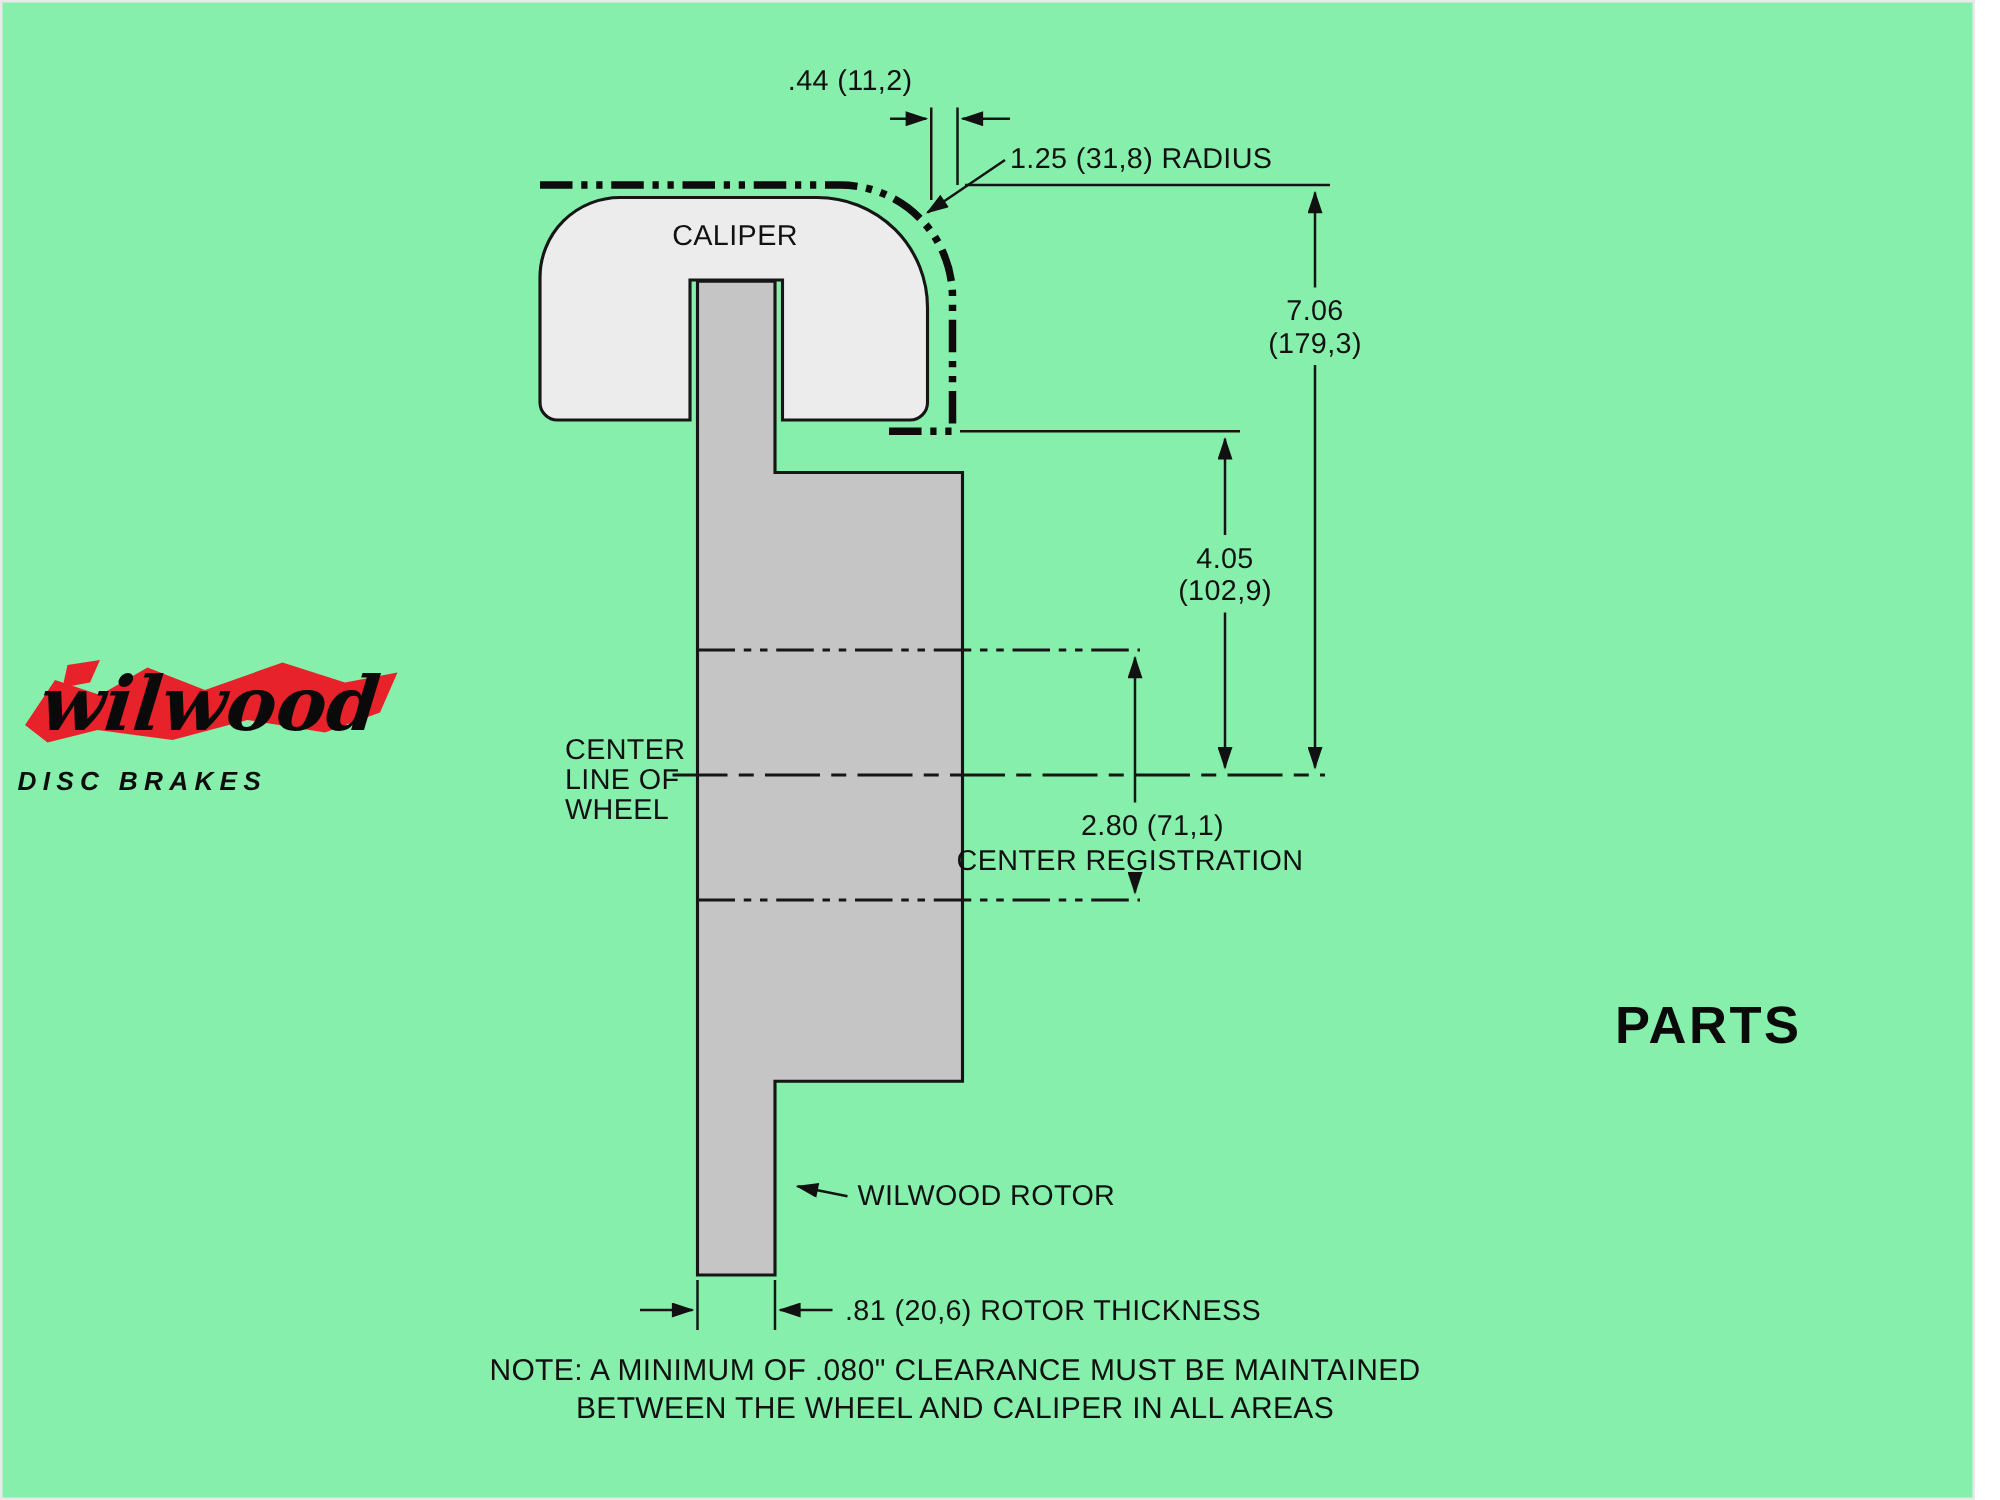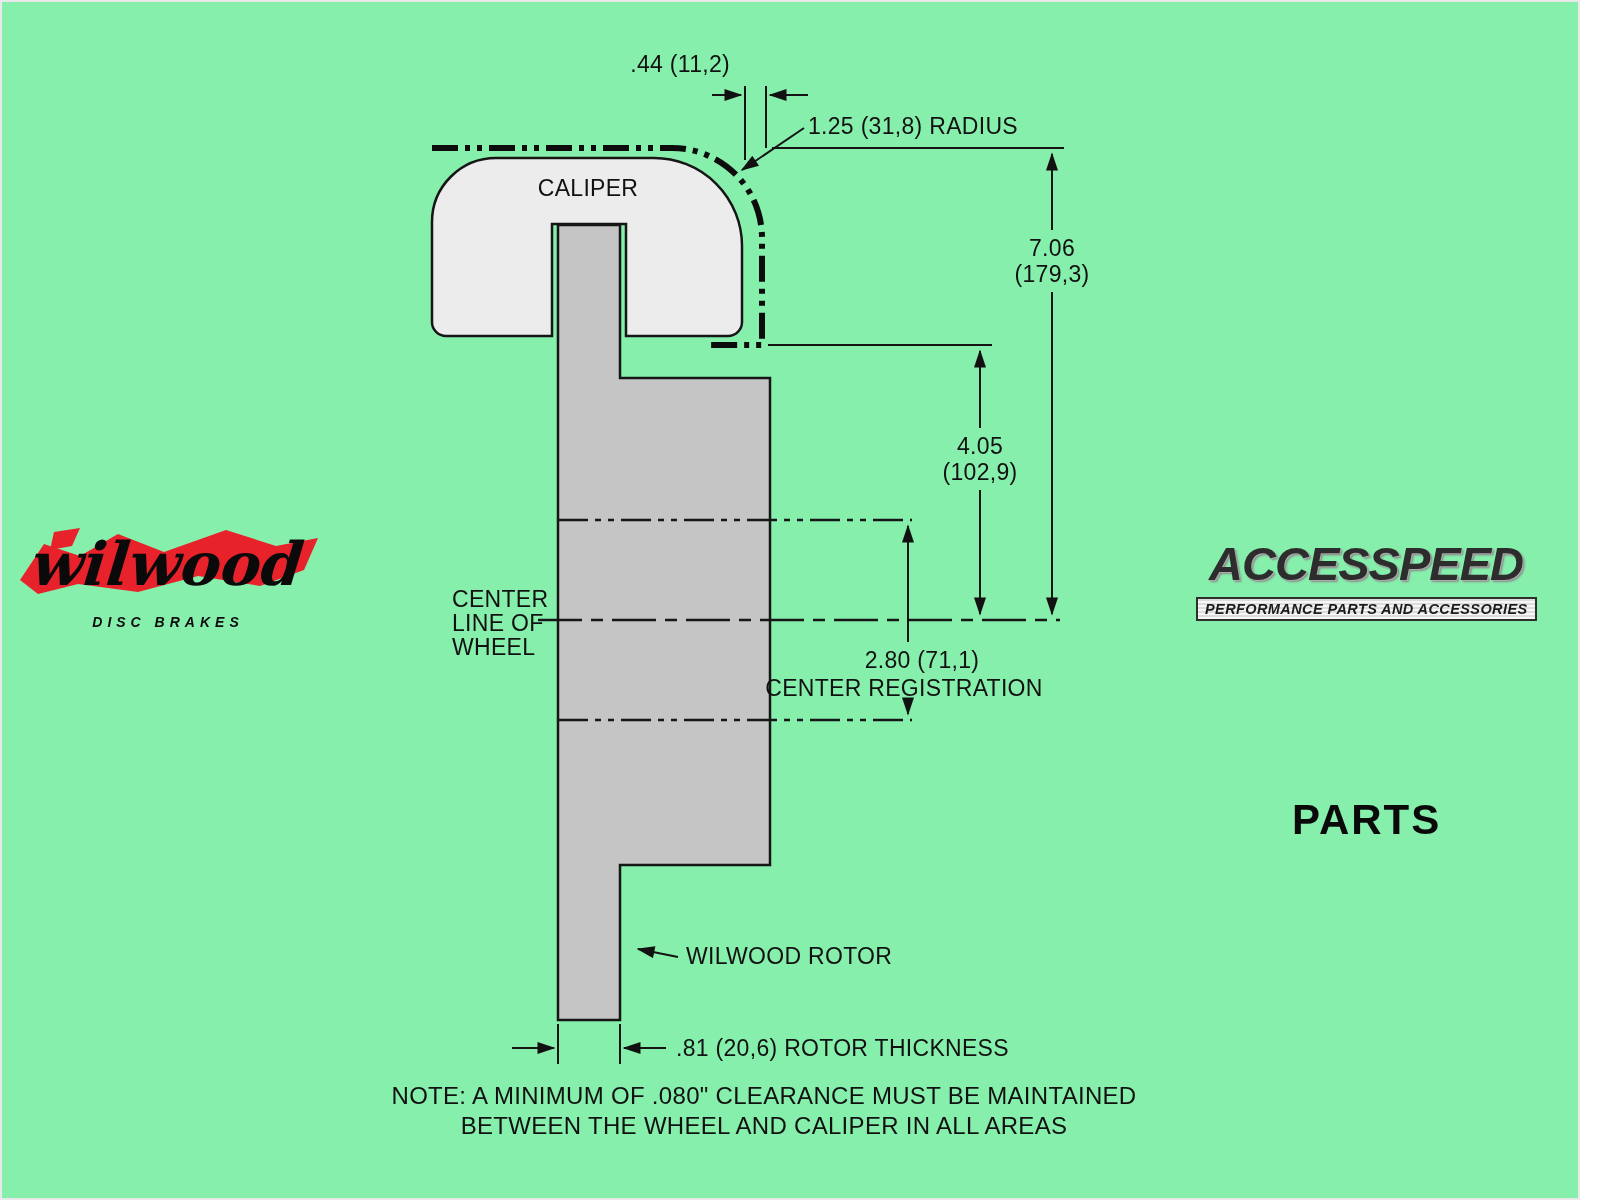--- a/index.html
+++ b/index.html
@@ -18,22 +18,22 @@
   .wheelline{stroke:#0c0c0c;stroke-width:6;fill:none;stroke-dasharray:26 7 5 7 5 7;}
   .dashdot{stroke:#161616;stroke-width:2.5;fill:none;stroke-dasharray:30 7 6 7 6 7;}
   .cline{stroke:#161616;stroke-width:2.5;fill:none;stroke-dasharray:44 9 12 9;}
 
   
   .wilwood{position:absolute;left:14px;top:520px;width:308px;height:130px;}
   .wilwood .brush{position:absolute;left:0;top:8px;}
   .wilwood-script{position:absolute;left:0;top:14px;width:100%;text-align:center;
     font-family:"DejaVu Serif",serif;font-style:italic;font-weight:bold;font-size:60px;
     color:#0a0a0a;transform:skewX(-6deg);line-height:1;}
-  .wilwood-sub{position:absolute;left:0;top:94px;width:100%;text-align:center;
-    font-style:italic;font-weight:bold;font-size:14px;letter-spacing:5px;color:#0d0d0d;}
+  .wilwood-sub{position:absolute;left:0;top:94px;width:100%;
+    font-style:italic;font-weight:bold;font-size:21px;letter-spacing:5px;color:#0d0d0d;}
 
   
   .accesspeed{position:absolute;left:1196px;top:536px;width:340px;text-align:center;}
   .accesspeed-name{font-style:italic;font-weight:bold;font-size:47px;color:#2d2d2d;
     letter-spacing:-1px;text-shadow:1px 1px 0 #aaa,2px 2px 2px #888;white-space:nowrap;}
   .accesspeed-sub{display:inline-block;margin-top:6px;font-style:italic;font-weight:bold;
     font-size:14.5px;color:#1c1c1c;letter-spacing:.4px;border:2px solid #2e2e2e;padding:2px 7px;
     background:repeating-linear-gradient(0deg,#f6f6f6 0 2px,#dcdcdc 2px 4px);white-space:nowrap;}
 
   .rear{position:absolute;left:1292px;top:796px;font-weight:bold;font-size:42px;
@@ -128,20 +128,16 @@
 
   <div class="wilwood">
     <svg class="brush" width="308" height="100" viewBox="0 0 308 100">
       <polygon fill="#e8222a" points="6,52 30,16 66,28 104,6 150,24 212,2 262,18 304,10 290,42 246,58 184,48 124,64 64,56 24,66"></polygon>
       <polygon fill="#e8222a" points="40,4 66,0 58,18 36,22"></polygon>
     </svg>
     <div class="wilwood-script">wilwood</div>
     <div class="wilwood-sub">DISC BRAKES</div>
   </div>
 
-  <div class="accesspeed">
-    <div class="accesspeed-name">ACCESSPEED</div>
-    <div class="accesspeed-sub">PERFORMANCE PARTS AND ACCESSORIES</div>
-  </div>
 
   <div class="rear">PARTS</div>
 
 </div>
 
 </body></html>

